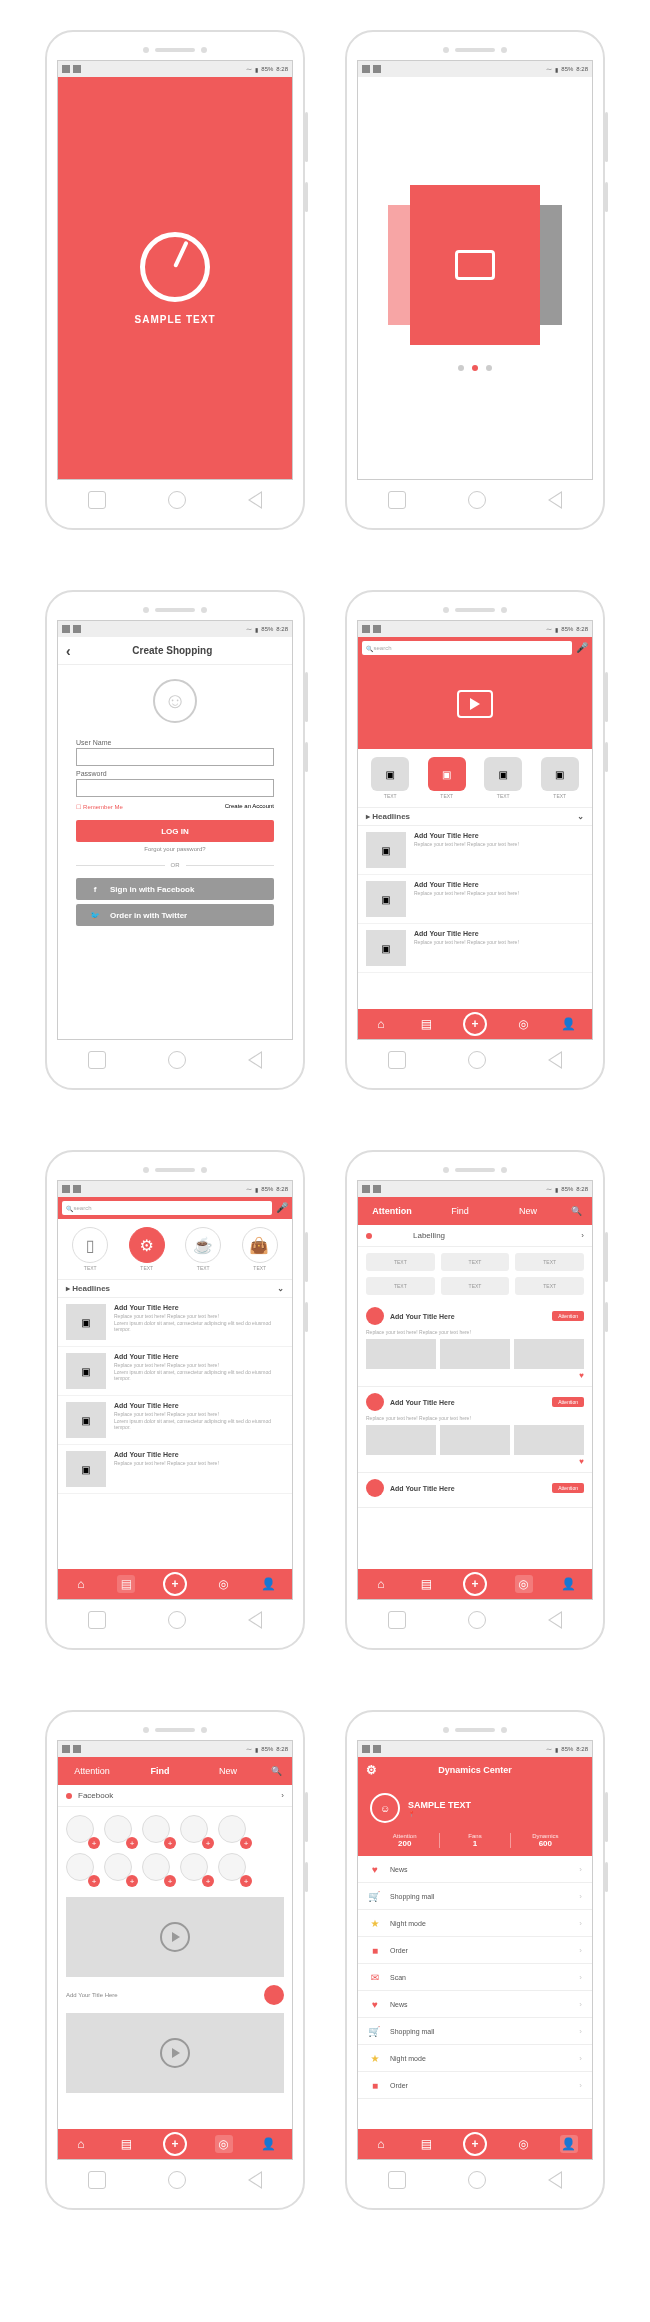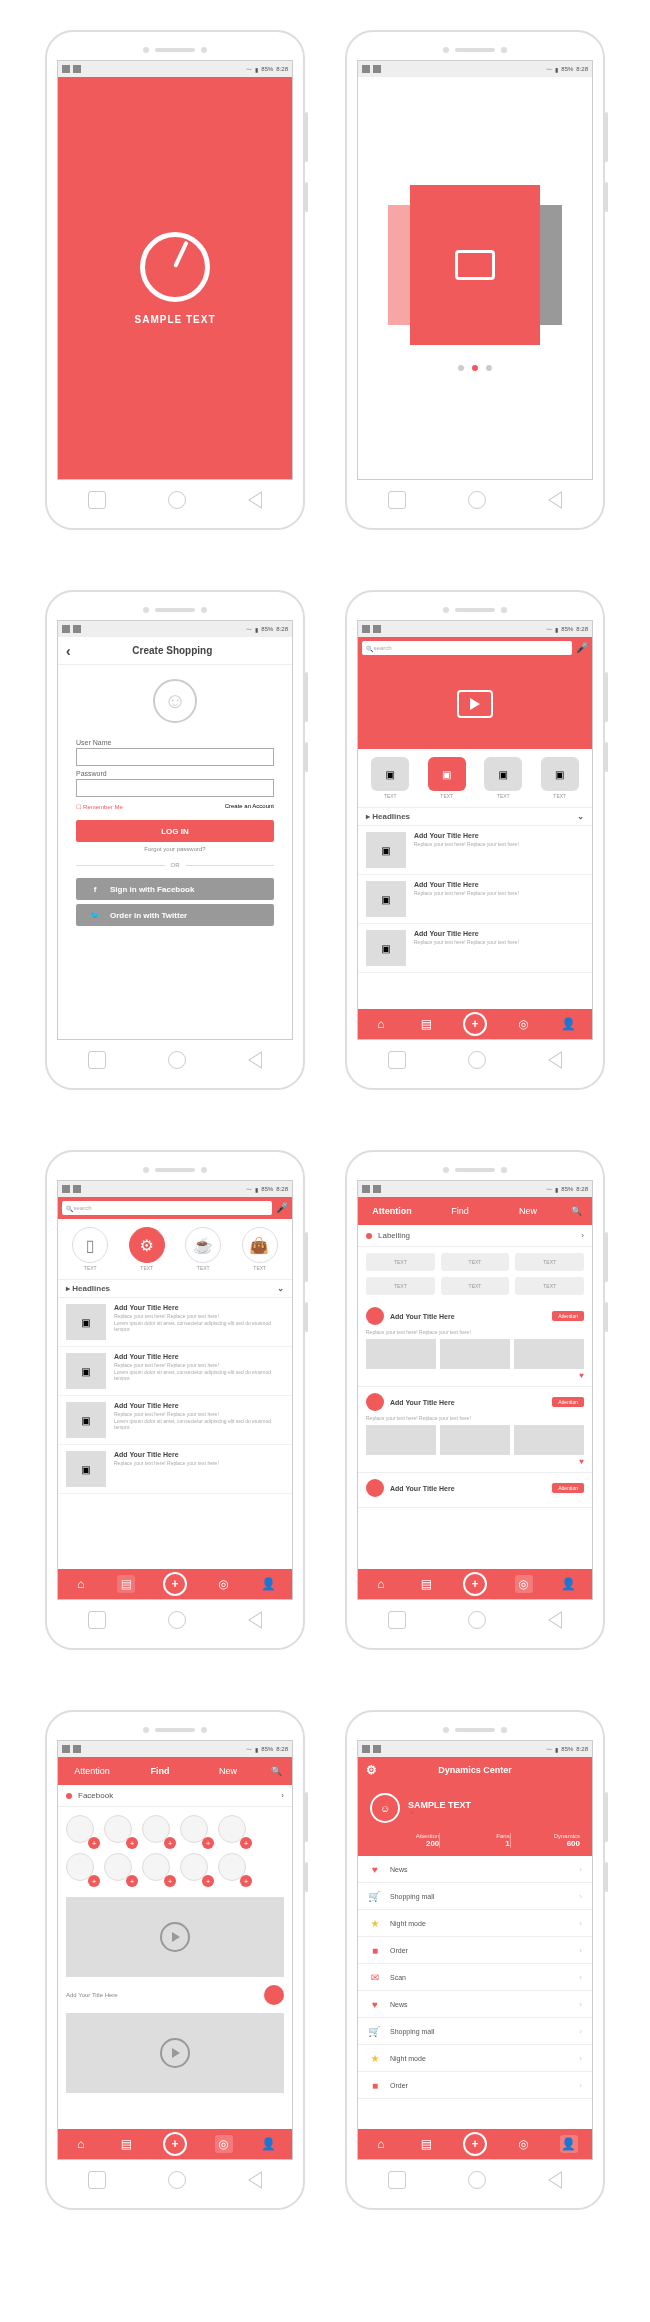--- a/index.html
+++ b/index.html
@@ -122,21 +122,21 @@
 
   
   .pc-header { height: 26px; background: #f05a5a; color: #fff; display: flex; align-items: center; justify-content: center; font-size: 9px; font-weight: bold; position: relative; }
   .pc-gear { position: absolute; left: 8px; font-size: 12px; }
   .pc-hero { background: #f05a5a; padding: 10px 12px 8px; color: #fff; }
   .pc-user { display: flex; align-items: center; gap: 8px; margin-bottom: 10px; }
   .pc-avatar { width: 30px; height: 30px; border: 2px solid #fff; border-radius: 50%; display: flex; align-items: center; justify-content: center; }
   .pc-name { font-size: 9px; font-weight: bold; }
   .pc-loc { font-size: 6px; opacity: 0.9; }
   .pc-stats { display: flex; text-align: center; }
-  .pc-stat { flex: 1; border-right: 1px solid rgba(255,255,255,0.4); text-align: right; }
+  .pc-stat { flex: 1; border-right: 1px solid rgba(255,255,255,0.4); }
   .pc-stat:last-child { border-right: none; }
   .pc-stat-lbl { font-size: 6px; opacity: 0.85; }
   .pc-stat-val { font-size: 8px; font-weight: bold; }
   .pc-list { flex: 1; }
   .pc-row { display: flex; align-items: center; gap: 8px; padding: 6px 10px; border-bottom: 1px solid #eee; }
   .pc-ico { width: 14px; height: 14px; display: flex; align-items: center; justify-content: center; font-size: 10px; }
   .pc-row-lbl { flex: 1; font-size: 7px; color: #555; }
   .pc-arrow { color: #ccc; font-size: 8px; }
 
   .scroll-content { flex: 1; overflow: hidden; display: flex; flex-direction: column; }
@@ -495,21 +495,21 @@
               <span>8:28</span>
             </div>
           </div>
       <div class="tab-row">
         <div class="tab active">Attention</div>
         <div class="tab">Find</div>
         <div class="tab">New</div>
         <div class="tab" style="flex:0 0 30px;">🔍</div>
       </div>
       <div class="label-head">
-        <span style="display:flex;align-items:center;">
+        <span style="display:flex;align-items:center;gap:35px;">
               <span class="label-bullet"></span>
               <span>Labelling</span>
             </span>
         <span>›</span>
       </div>
       <div class="label-grid">
         <div class="label-pill">TEXT</div>
         <div class="label-pill">TEXT</div>
         <div class="label-pill">TEXT</div>
         <div class="label-pill">TEXT</div>

